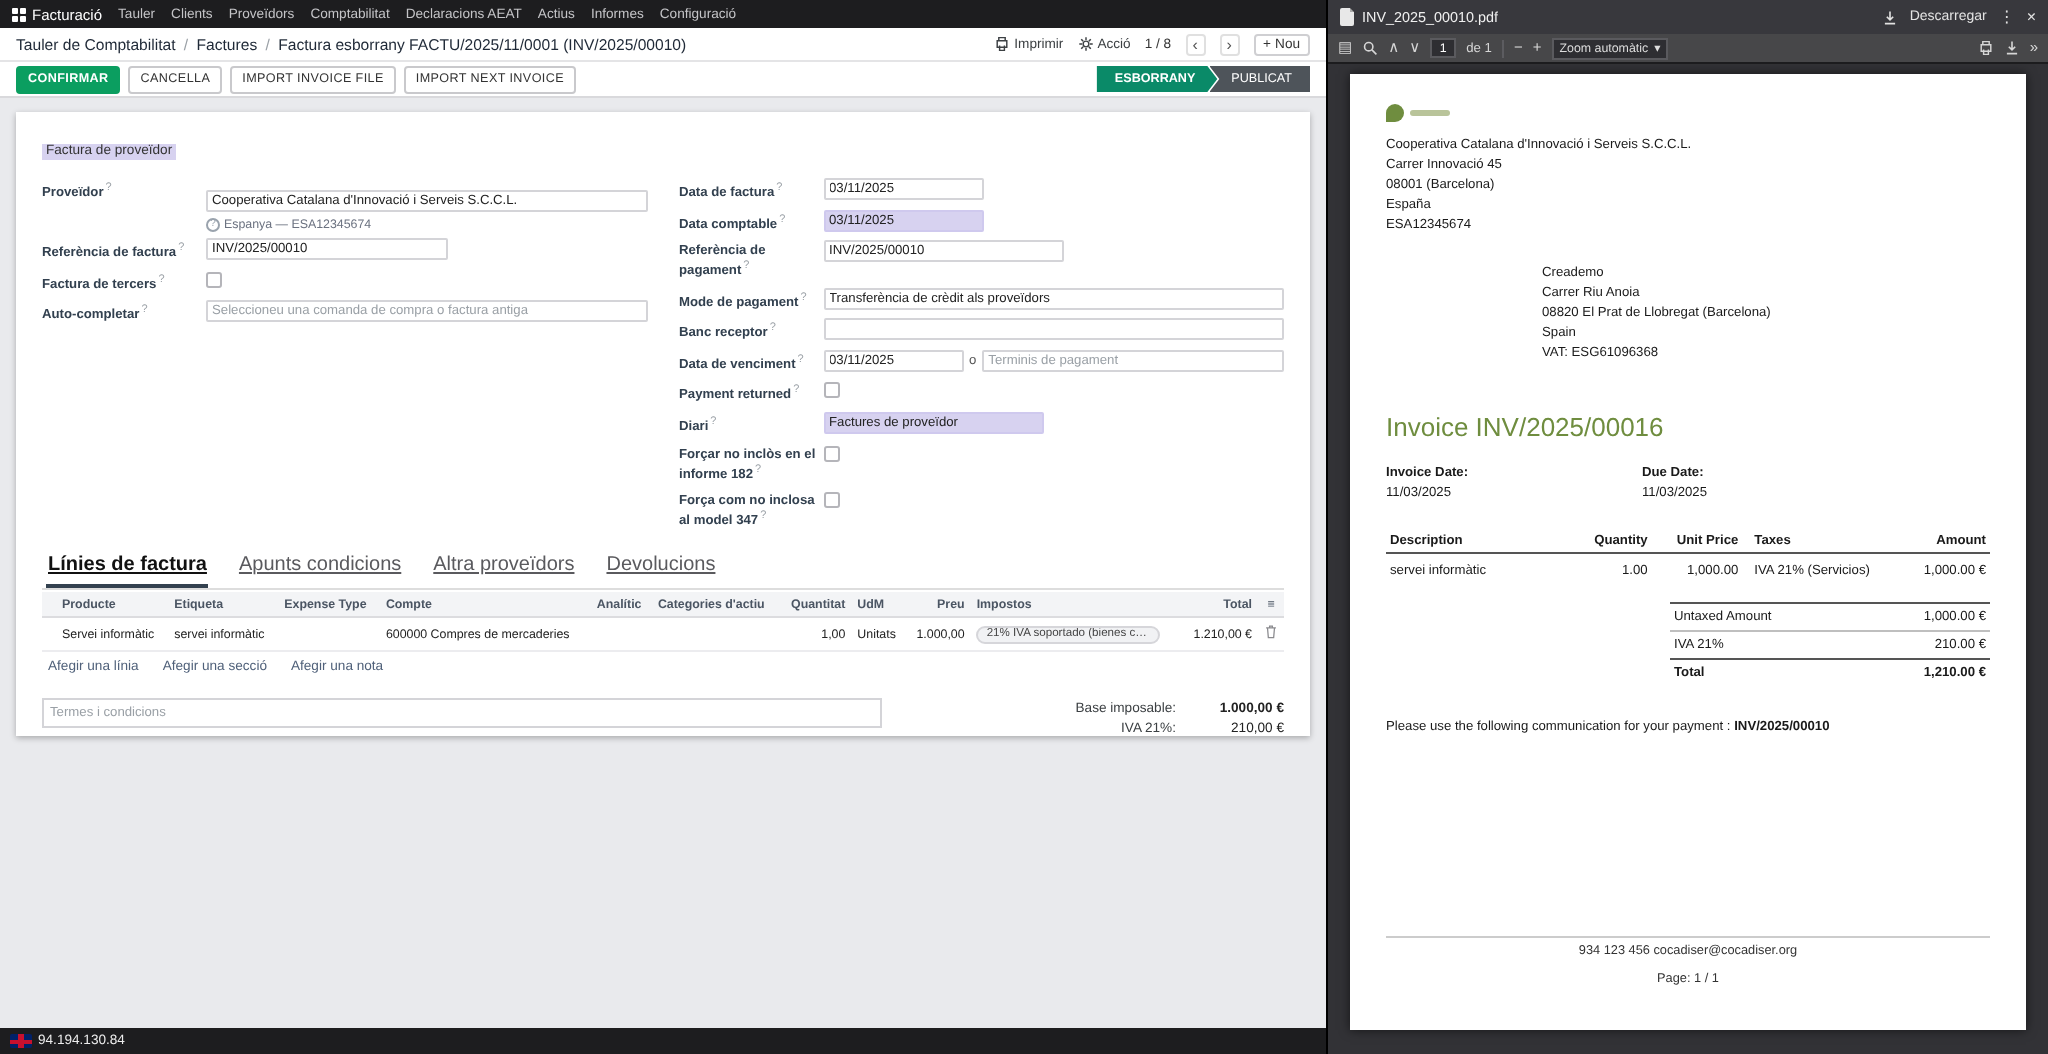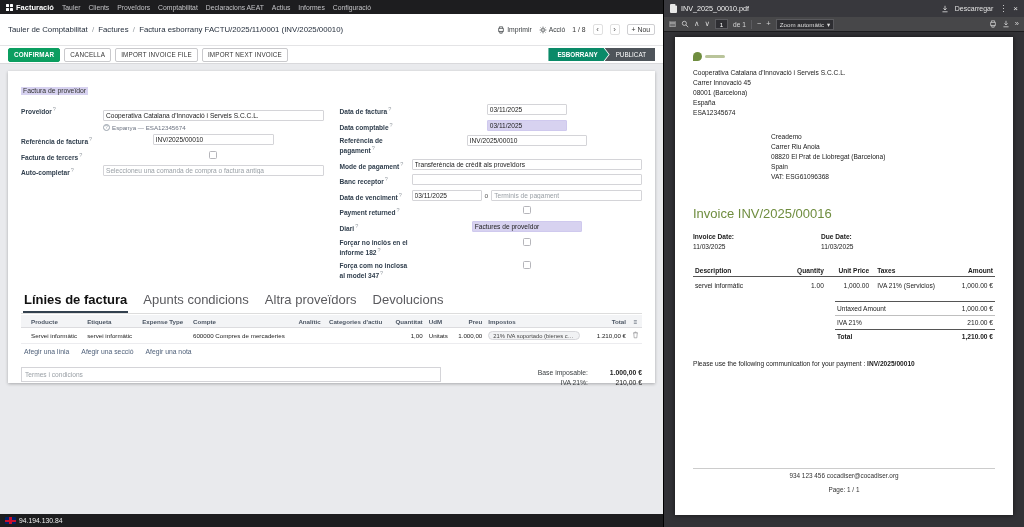--- a/index.html
+++ b/index.html
@@ -3,27 +3,27 @@
 <meta charset="utf-8">
 <style>
   * { margin:0; padding:0; box-sizing:border-box; }
   html,body { width:1024px; height:527px; overflow:hidden; }
   body { font-family:"Liberation Sans","DejaVu Sans",sans-serif; background:#141416; }
   .screen { display:flex; width:1024px; height:527px; }
 
   
   .left-window { width:663px; height:527px; display:flex; flex-direction:column; background:#e9eaed; position:relative; flex:none; }
   .o-navbar { height:14px; background:#1d1d1f; display:flex; align-items:center; gap:8px; padding:0 6px; flex:none; }
-  .o-brand { display:flex; align-items:center; gap:3px; color:#fff; font-size:7.5px; font-weight:bold; }
+  .o-brand { display:flex; align-items:center; gap:3px; color:#fff; font-size:7.5px; font-weight:normal; }
   .grid-icon { width:7px; height:7px; display:grid; grid-template-columns:1fr 1fr; gap:1px; }
   .grid-icon i { background:#fff; border-radius:0.5px; }
   .o-menu { display:flex; gap:8px; }
   .o-menu div { color:#c4c4c7; font-size:6.8px; cursor:pointer; white-space:nowrap; }
 
-  .o-cp { height:32px; background:#fff; border-bottom:1px solid #e4e4e6; display:flex; align-items:center; padding:0 8px; flex:none; }
+  .o-cp { height:17px; background:#fff; border-bottom:1px solid #e4e4e6; display:flex; align-items:center; padding:0 8px; flex:none; }
   .breadcrumb { font-size:7.8px; color:#1f2937; white-space:nowrap; overflow:hidden; }
   .crumb-link { color:#1f2937; cursor:pointer; }
   .sep { color:#9aa0a6; margin:0 2px; }
   .cp-right { margin-left:auto; display:flex; align-items:center; gap:7px; font-size:6.8px; color:#3c4043; flex:none; }
   .cp-btn { display:flex; align-items:center; gap:2px; cursor:pointer; }
   .pager-count { color:#333; }
   .pager-arrow { color:#555; font-size:8px; cursor:pointer; border:1px solid #e0e0e0; border-radius:2px; width:10px; height:11px; line-height:9px; text-align:center; }
   .new-btn { border:1px solid #cfcfd2; border-radius:2px; padding:1px 4px; color:#333; display:flex; gap:2px; align-items:center; cursor:pointer; background:#fff; }
 
   .o-statusrow { height:18px; background:#fff; border-bottom:1px solid #d9d9dc; display:flex; align-items:center; padding:0 8px; gap:4px; flex:none; }
@@ -39,33 +39,33 @@
   .doc-type { display:inline-block; background:#d7d2f0; font-size:6.8px; color:#333; padding:0.5px 2px; }
   .name-input { margin-top:3px; width:468px; height:17px; border:1px solid #bfbfc3; border-radius:1px; font-size:11.5px; font-weight:bold; color:#111; padding:0 4px; font-family:inherit; display:block; }
 
   .field-grid { display:flex; margin-top:7px; gap:16px; }
   .fcol { flex:1; display:flex; flex-direction:column; gap:3.5px; min-width:0; }
   .frow { display:flex; align-items:flex-start; min-height:11px; }
   .flabel { flex:none; font-size:6.6px; color:#32404f; font-weight:bold; padding-top:2px; line-height:1.2; }
   .fcol-left .flabel { width:82px; }
   .fcol-right .flabel { width:72px; }
   .help { color:#9aa0a6; font-size:5.5px; vertical-align:super; margin-left:1px; font-weight:normal; }
-  .fctl { flex:1; min-width:0; display:flex; align-items:center; gap:3px;justify-content:center; }
+  .fctl { flex:1; min-width:0; display:flex; align-items:center; gap:3px; }
   .fin { height:11px; border:1px solid #d4d4d8; border-radius:1px; font-size:6.6px; padding:0 2px; color:#222; font-family:inherit; background:#fff; width:100%; }
   .fin::placeholder { color:#9aa0a6; }
   .fin-div { height:11px; line-height:10px; border:1px solid #cfc9ee; border-radius:1px; font-size:6.6px; padding:0 2px; color:#222; background:#d7d2f0; overflow:hidden; white-space:nowrap; }
   .w55 { width:55%; } .w80 { width:80px; flex:none; } .w120 { width:120px; flex:none; } .w110 { width:110px; flex:none; } .w70 { width:70px; flex:none; }
   .partner-wrap { flex:1; min-width:0; }
   .partner-sub { font-size:6.2px; color:#6b7280; margin-top:1.5px; display:flex; align-items:center; gap:2px; }
   .qmark { width:7px; height:7px; flex:none; border-radius:50%; border:1px solid #9aa3ad; color:#9aa3ad; font-size:5px; display:inline-flex; align-items:center; justify-content:center; }
   .checkbox { width:8px; height:8px; border:1px solid #b5b5ba; border-radius:1.5px; background:#fff; margin-top:1px; cursor:pointer; flex:none; }
   .or-txt { font-size:6.6px; color:#555; flex:none; }
 
   .tabs { display:flex; gap:14px; border-bottom:1px solid #ddd; margin-top:9px; padding:0 2px; }
-  .tab { font-size:13px; color:#5a5a5e; padding:3px 1px 4px; cursor:pointer; white-space:nowrap; }
+  .tab { font-size:10px; color:#5a5a5e; padding:3px 1px 4px; cursor:pointer; white-space:nowrap;text-decoration:underline; }
   .tab.active { color:#111; font-weight:bold; border-bottom:2px solid #33414f; }
 
   .lines-table { width:100%; border-collapse:collapse; margin-top:1px; font-size:6.2px; table-layout:auto; }
   .lines-table th { text-align:left; font-weight:bold; color:#4b5563; background:#f3f4f6; border-bottom:1px solid #dcdcdf; padding:2.5px 3px; white-space:nowrap; }
   .lines-table th.num, .lines-table td.num { text-align:right; }
   .lines-table td { border-bottom:1px solid #ececef; padding:3px; color:#222; white-space:nowrap; overflow:hidden; }
   .tax-pill { display:inline-block; border:1px solid #d6d6da; background:#f1f2f4; border-radius:6px; padding:0.5px 4px; font-size:5.8px; color:#444; max-width:92px; overflow:hidden; text-overflow:ellipsis; vertical-align:middle; }
   .trash-btn { color:#8a8a8e; cursor:pointer; display:inline-flex; }
   .add-links { display:flex; gap:12px; padding:4px 3px 0; font-size:6.8px; }
   .add-links span { color:#50617a; cursor:pointer; }

